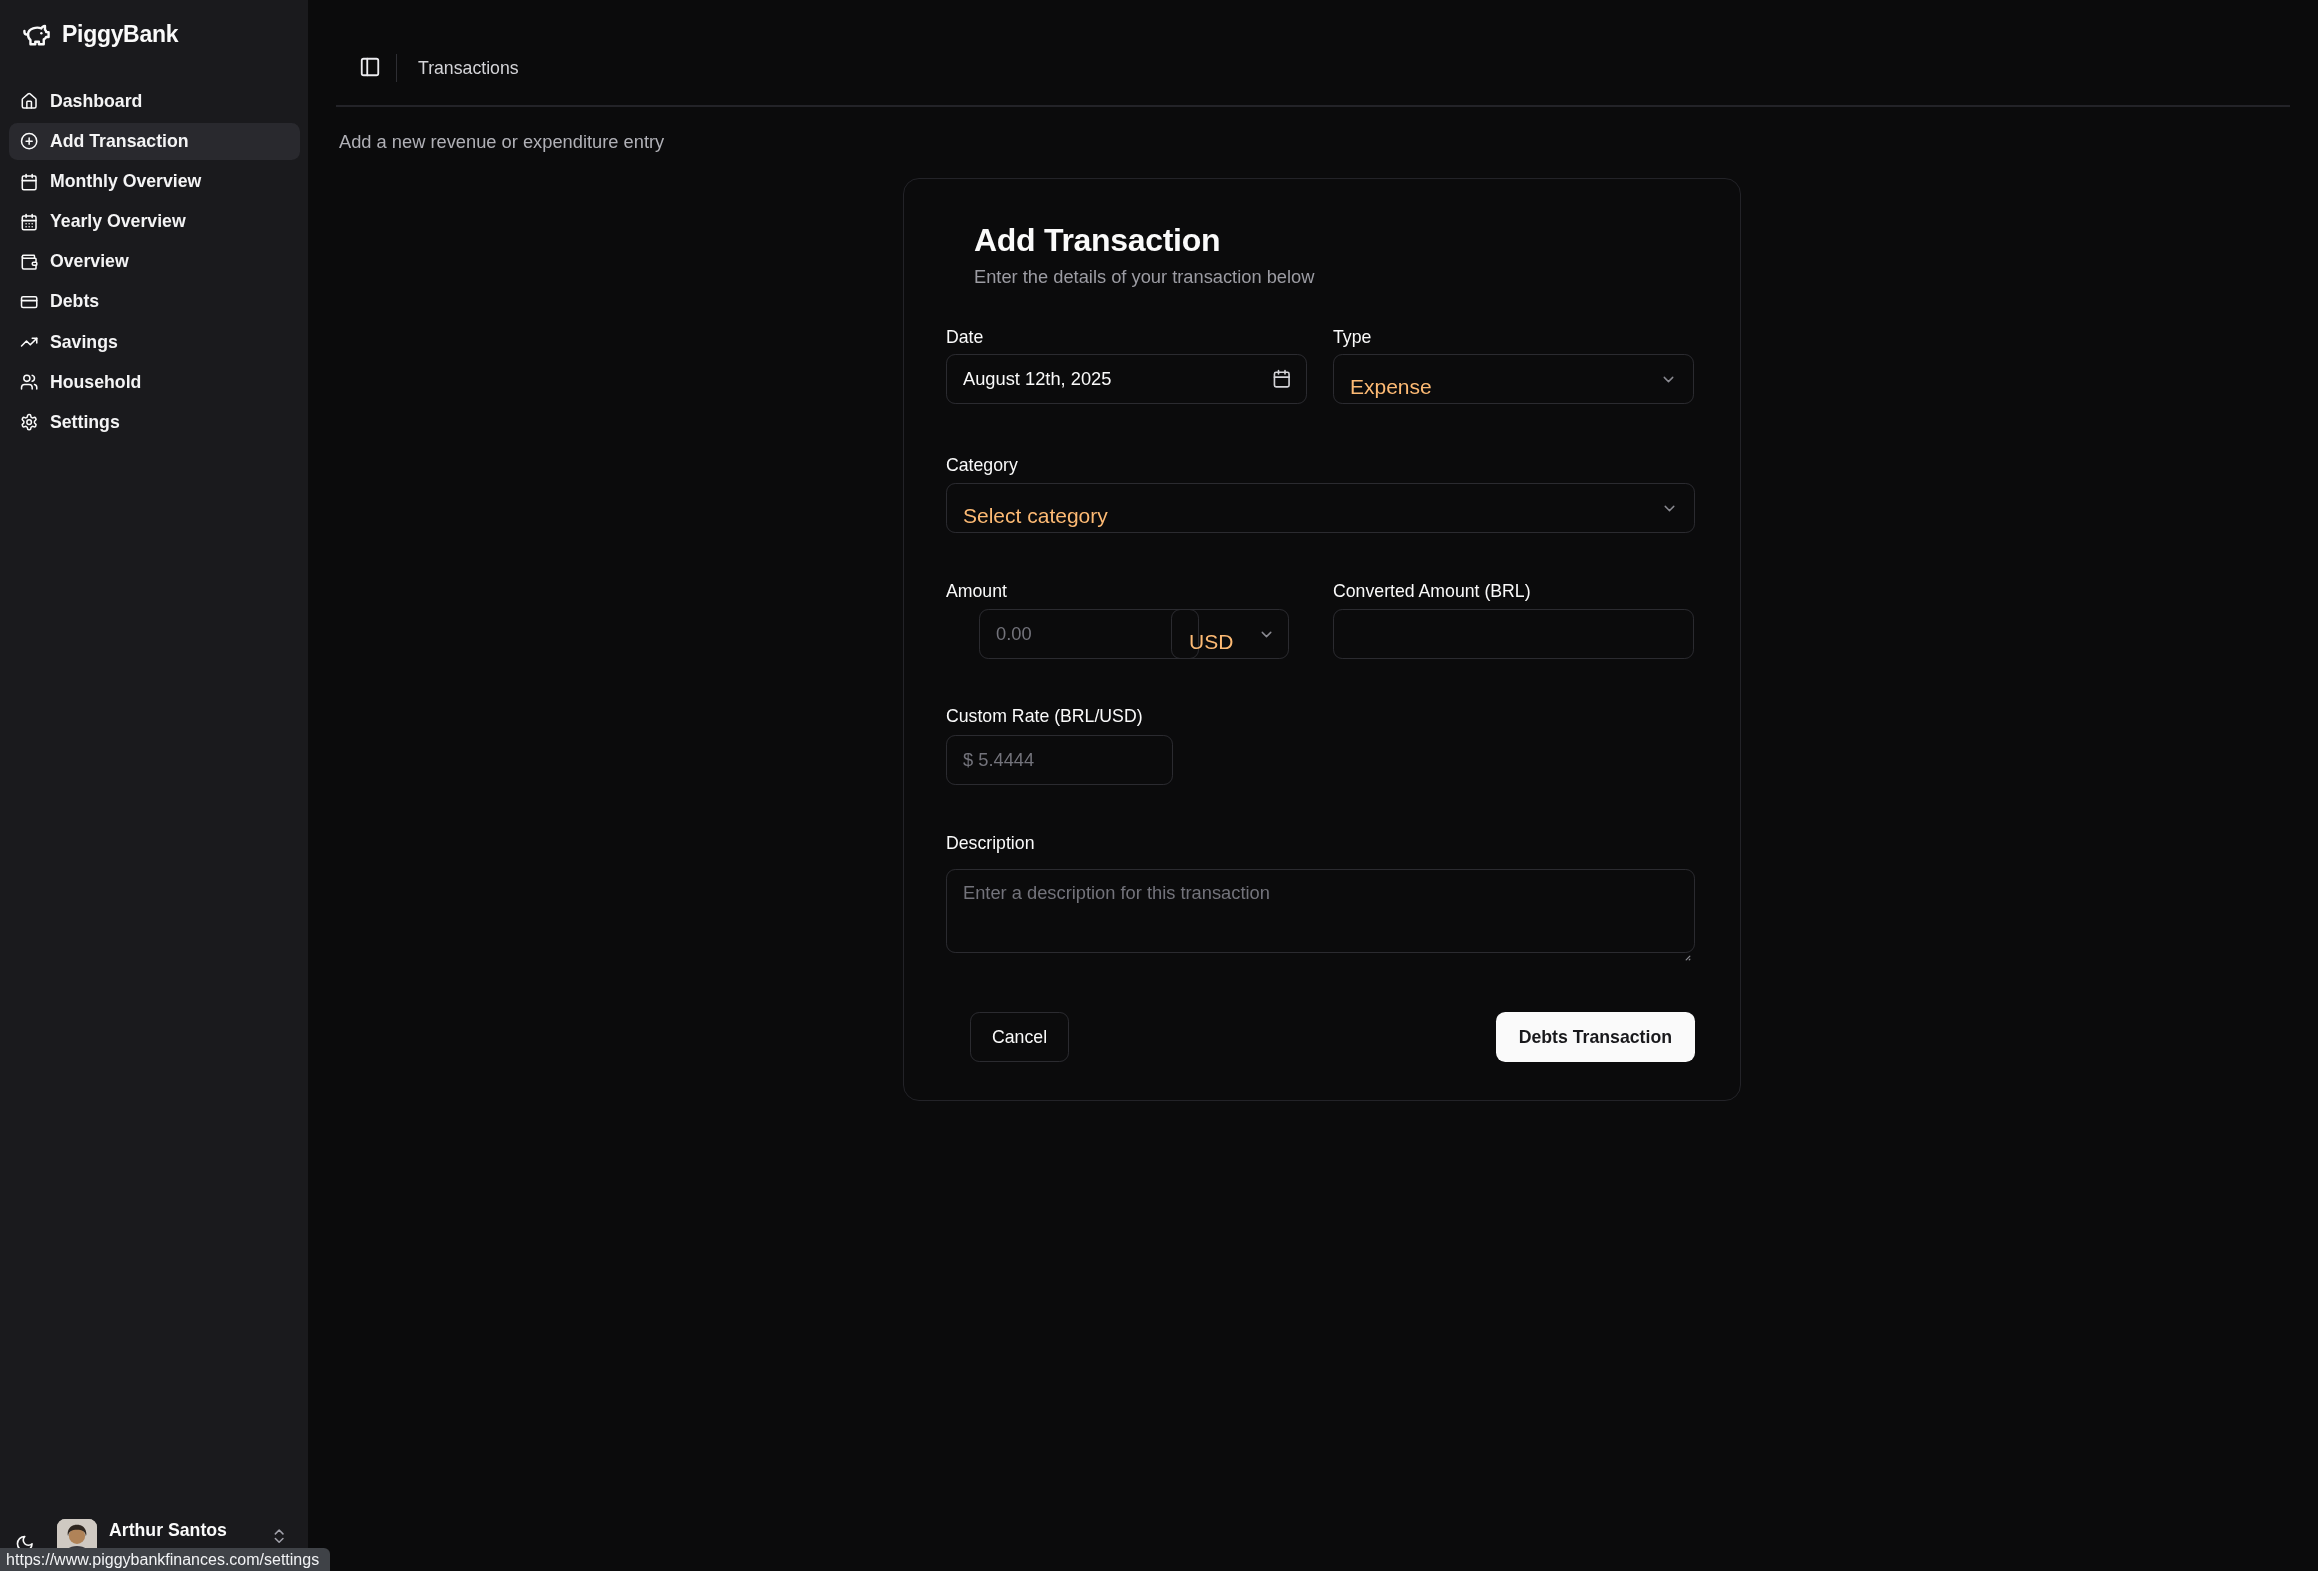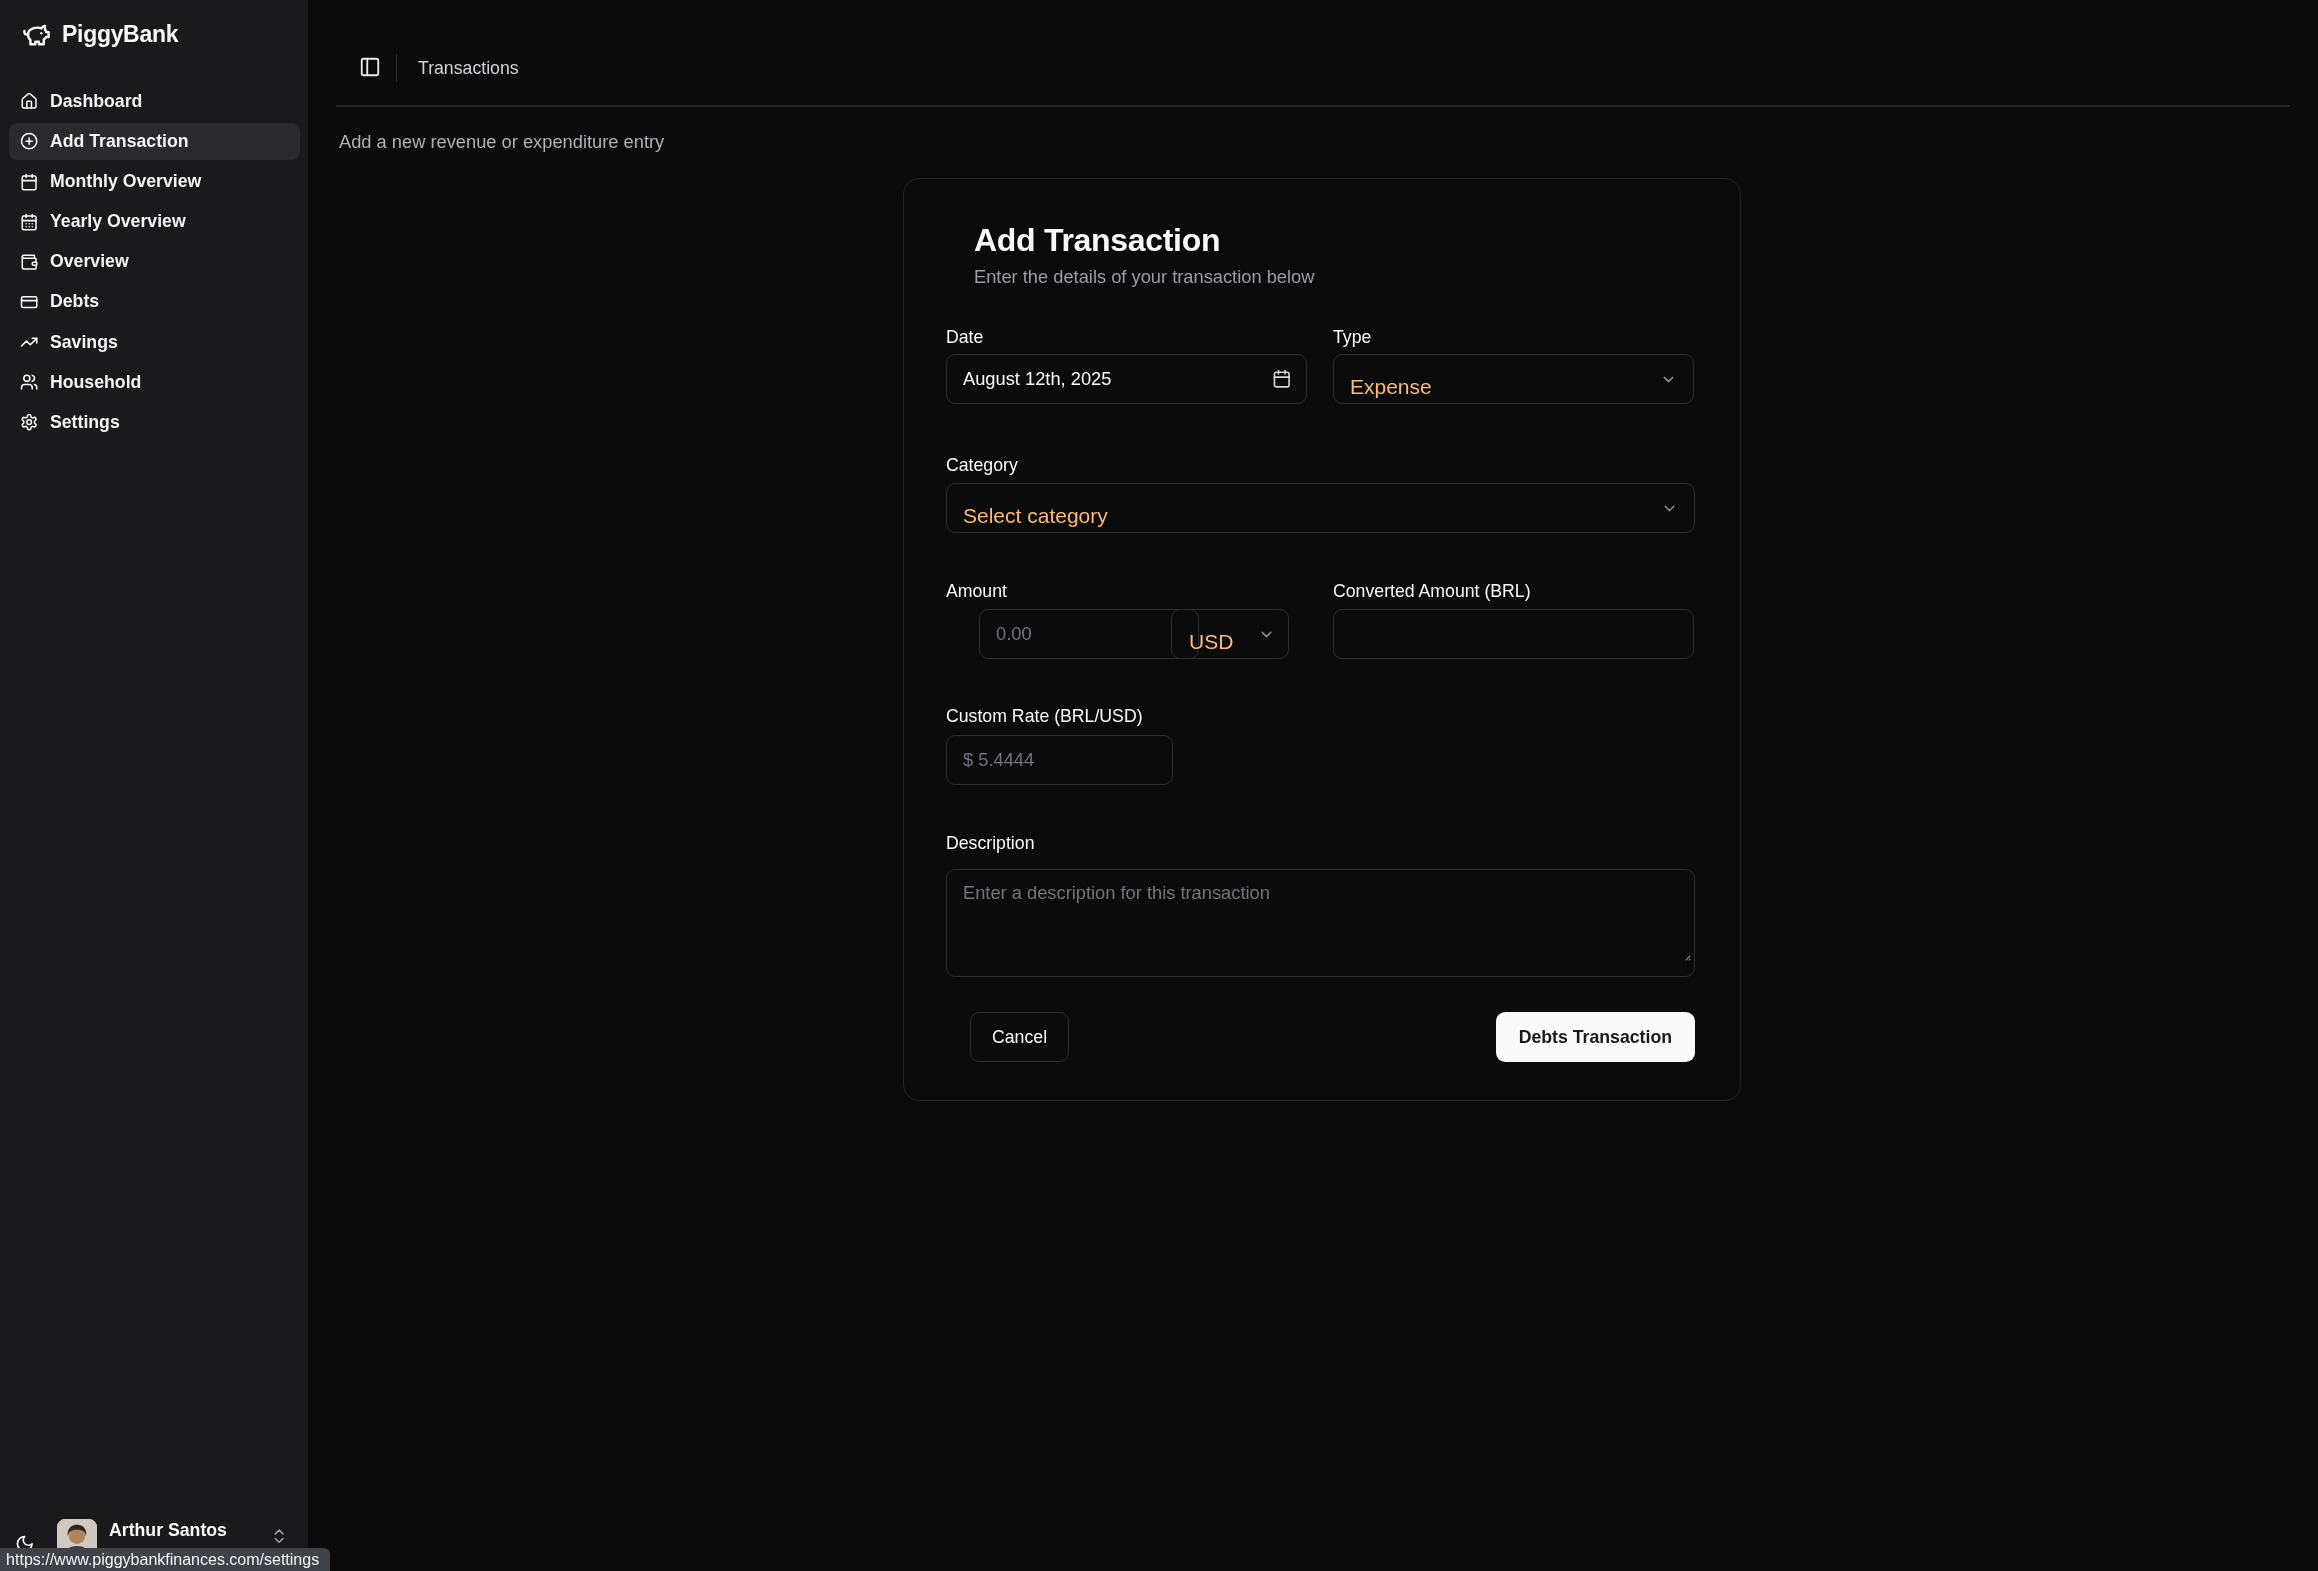--- a/index.html
+++ b/index.html
@@ -80,21 +80,21 @@
   .chev-down svg { width:17px; height:17px; }
 
   .type-select { left:429px; top:175px; width:361px; height:50px; }
   .cat-select  { left:42px;  top:304px; width:749px; height:50px; }
 
   .amount-input { left:42px; top:430px; width:220px; height:50px;margin-left:33px; }
   .currency-select { left:267px; top:430px; width:118px; height:50px; padding:0 13.4px 0 17px; }
   .conv-input { left:429px; top:430px; width:361px; height:50px; }
   .rate-input { left:42px; top:556px; width:227px; height:50px; }
 
-  .textarea { left:42px; top:690px; width:749px; height:108px; padding:12.2px 16px; resize:none; outline:none; overflow:hidden; }
+  .textarea { left:42px; top:690px; width:749px; height:84px; padding:12.2px 16px; resize:none; outline:none; overflow:hidden; }
   .resize-handle { position:absolute; left:773px; top:768px; width:14.7px; height:14.7px; color:#8a8a90; pointer-events:none; }
   .resize-handle svg { width:14.7px; height:14.7px; }
 
   .btn { position:absolute; top:833px; height:50px; border-radius:9.2px; display:flex; align-items:center; justify-content:center; font-size:17.7px; font-family:"Liberation Sans", sans-serif; cursor:pointer; white-space:nowrap;margin-left:24px; }
   .btn-cancel { left:42px; padding:0 21px; border:1.2px solid #2b2b30; background:transparent; color:#fafafa; font-weight:500; }
   .btn-save { right:45px; padding:0 23px; border:none; background:#fafafa; color:#19191c; font-weight:600; }
 </style>
 </head>
 <body>
 

